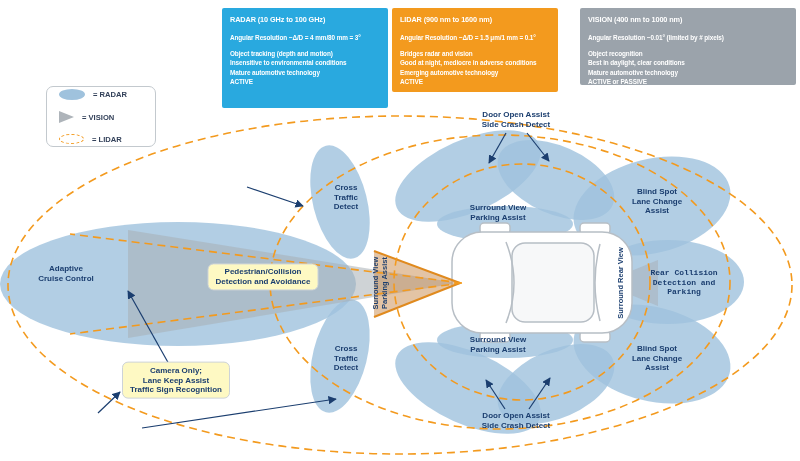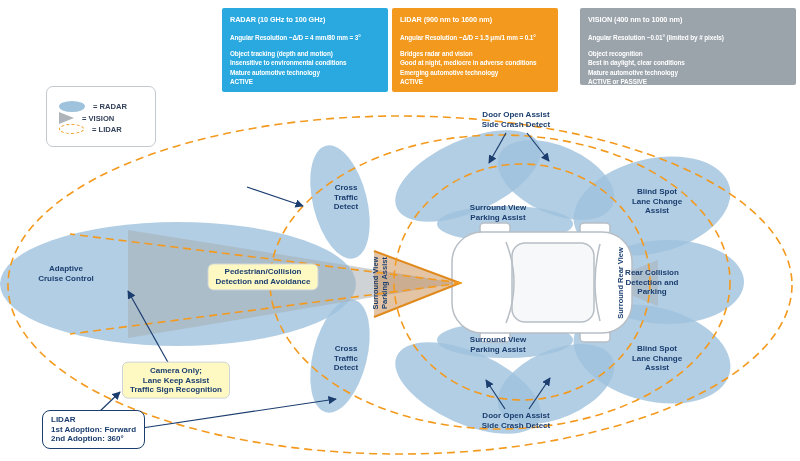--- a/index.html
+++ b/index.html
@@ -5,26 +5,26 @@
   * { margin:0; padding:0; box-sizing:border-box; }
   body { font-family:"Liberation Sans", sans-serif; background:#fff; }
   .canvas { position:relative; width:800px; height:461px; background:#fff; overflow:hidden; }
   svg.diagram { position:absolute; left:0; top:0; }
 
   
   .infobox { position:absolute; top:8px; color:#fff; padding:7px 8px 6px 8px; font-size:6.4px; font-weight:bold; line-height:1.5; border-radius:2px; letter-spacing:-0.1px; }
   .infobox .title { display:block; font-size:7.3px; margin-bottom:7px; }
   .infobox .res   { display:block; margin-bottom:6px; }
   .infobox .line  { display:block; }
-  #box-radar  { left:222px; width:166px; height:84px; background:var(--radar); }
+  #box-radar  { left:222px; width:166px; height:100px; background:var(--radar); }
   #box-lidar  { left:392px; width:166px; height:84px; background:var(--lidar); }
   #box-vision { left:580px; width:216px; height:77px; background:var(--vision); }
 
   
-  .legend { position:absolute; left:46px; top:86px; width:110px; height:61px; background:#fff; border:1px solid #c3c9ce; border-radius:7px; padding:14px 12px; display:flex; flex-direction:column; justify-content:space-between; }
+  .legend { position:absolute; left:46px; top:86px; width:110px; height:61px; background:#fff; border:1px solid #c3c9ce; border-radius:7px; padding:2px 12px; display:flex; flex-direction:column; justify-content:space-between; }
   .legend-item { display:flex; align-items:center; gap:8px; font-size:7.6px; font-weight:bold; color:#33415a; }
   .icon-radar { width:26px; height:11px; background:var(--radar_zone); border-radius:50%; flex:0 0 auto; }
   .icon-vision { width:0; height:0; border-top:6px solid transparent; border-bottom:6px solid transparent; border-left:15px solid #aeb4ba; flex:0 0 auto; }
   .icon-lidar { width:25px; height:10px; border:1.4px dashed var(--lidar); border-radius:50%; flex:0 0 auto; }
 
   
   .zlabel { position:absolute; transform:translate(-50%,-50%); color:var(--navy); font-size:8px; font-weight:bold; text-align:center; line-height:1.2; white-space:pre-line; }
   .zlabel.vert { transform:translate(-50%,-50%) rotate(-90deg); font-size:7.5px; }
   .zlabel.boxed { background:#fef9c3; border:1px solid #cdd3d8; border-radius:6px; padding:3px 7px; }
   .zlabel.navybox { background:#fff; border:1.5px solid var(--navy); border-radius:8px; padding:4px 8px; transform:none; text-align:left; }
@@ -151,27 +151,24 @@
 Parking Assist</div>
   <div class="zlabel vert" style="left:380px; top:283px;">Surround View
 Parking Assist</div>
   <div class="zlabel vert" style="left:620px; top:283px;">Surround Rear View</div>
   <div class="zlabel" style="left:657px; top:201px;">Blind Spot
 Lane Change
 Assist</div>
   <div class="zlabel" style="left:657px; top:358px;">Blind Spot
 Lane Change
 Assist</div>
-  <div class="zlabel" style="left:652px; top:282px;">Rear Collision
+  <div class="zlabel" style="left:684px; top:282px;font-family:Liberation Mono, monospace;">Rear Collision
 Detection and
 Parking</div>
   <div class="zlabel" style="left:66px; top:274px;">Adaptive
 Cruise Control</div>
   <div class="zlabel boxed" style="left:263px; top:277px;">Pedestrian/Collision
 Detection and Avoidance</div>
   <div class="zlabel boxed" style="left:176px; top:380px;">Camera Only;
 Lane Keep Assist
 Traffic Sign Recognition</div>
-  <div class="zlabel navybox" style="left:42px; top:410px;">LIDAR
-1st Adoption: Forward
-2nd Adoption: 360°</div>
 
 </div>
 
 </body></html>

